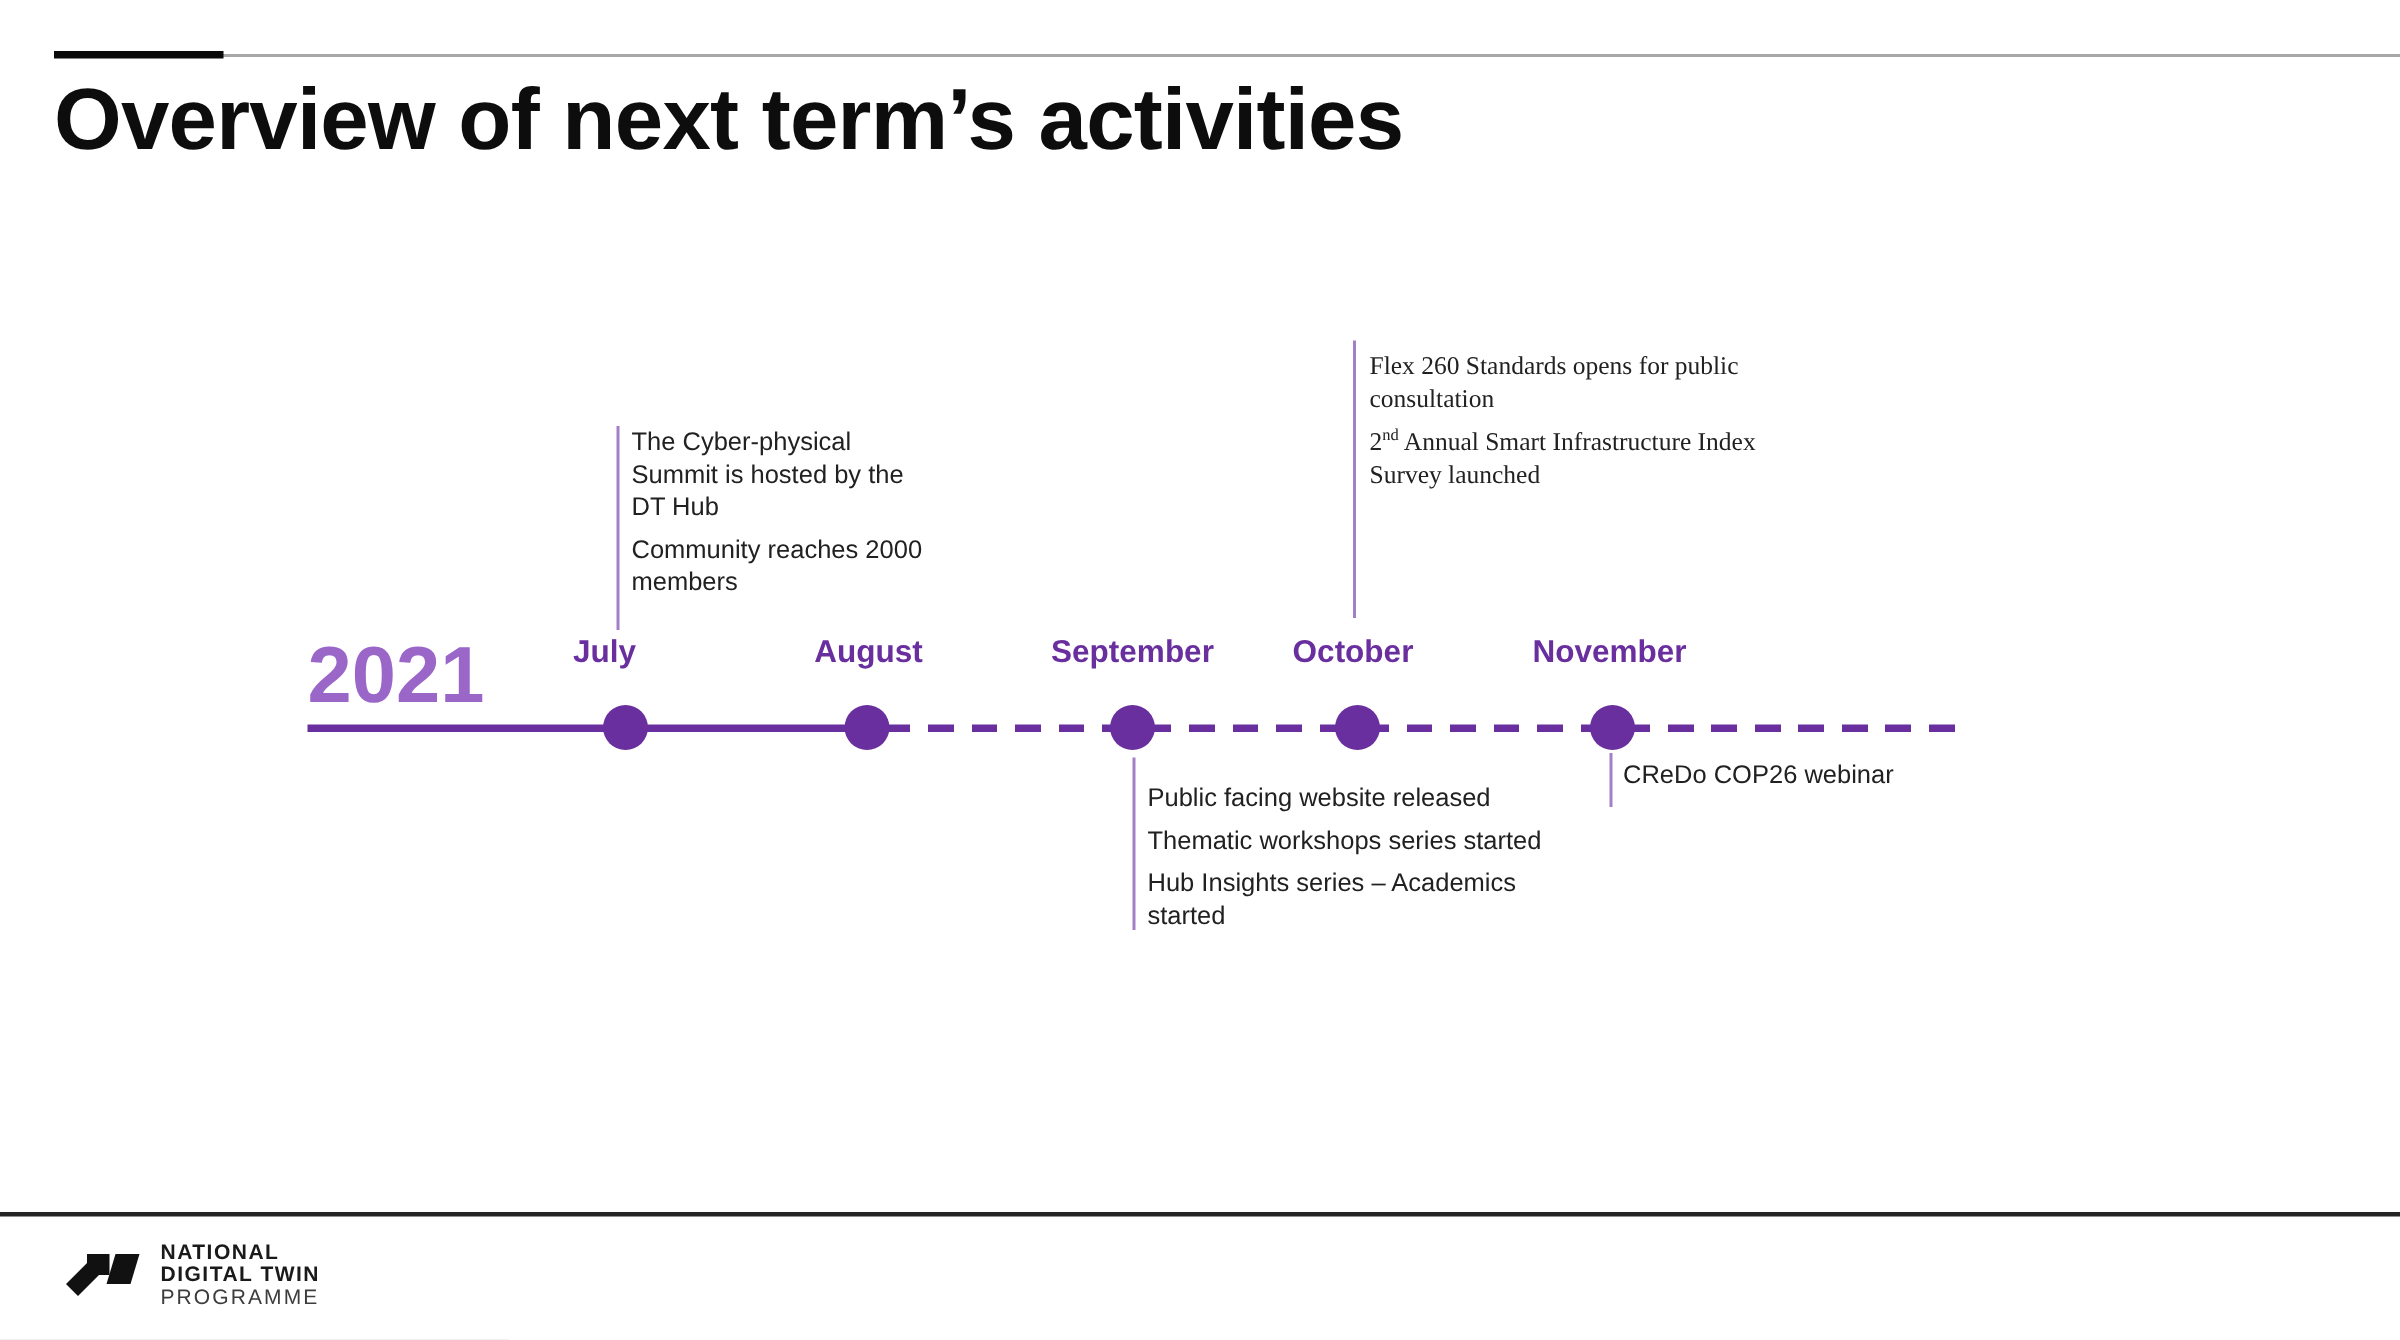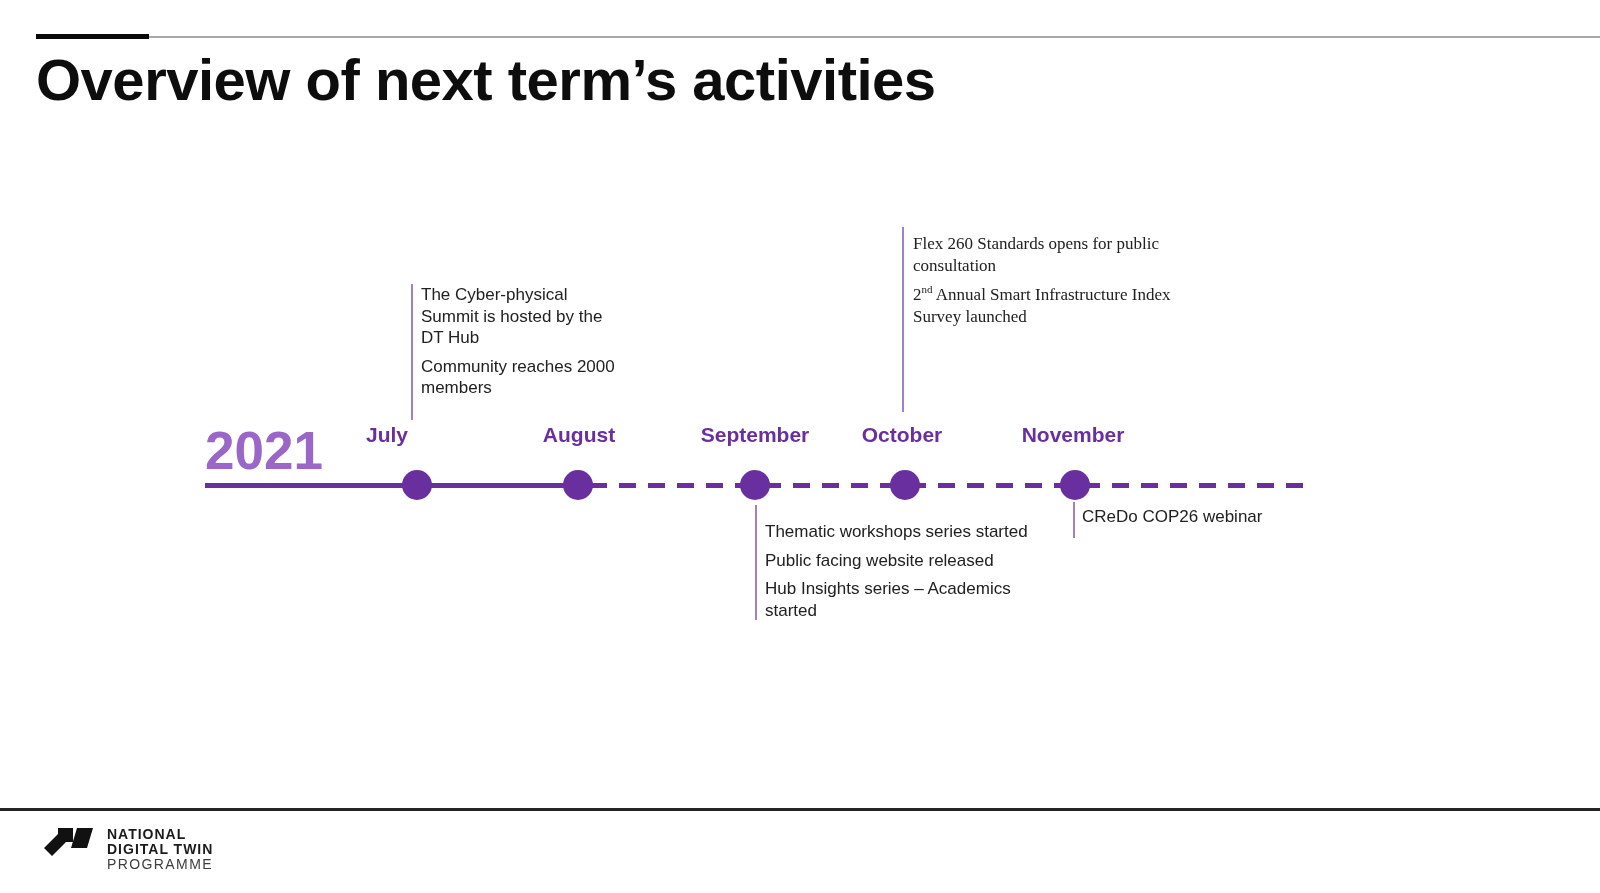--- a/index.html
+++ b/index.html
@@ -85,21 +85,21 @@
   .ev-november  { left: 1082px; top: 506px; width: 260px; }
 
   
   .footer-rule {
     position: absolute; left: 0; top: 808px;
     width: 1600px; height: 3px;
     background: var(--footer_line, #242424);
   }
   .footer-logo {
     position: absolute; left: 44px; top: 827px;
-    display: flex; align-items: flex-start; gap: 13px;
+    display: flex; align-items: flex-end; gap: 13px;
   }
   .logo-mark { display: block; margin-top: 1px; }
   .logo-text { display: flex; flex-direction: column; }
   .logo-line { font-size: 14px; line-height: 15px; letter-spacing: 1px; color: #1a1a1a; white-space: nowrap; }
   .logo-line.bold { font-weight: bold; }
   .logo-line.light { font-weight: normal; color: #3d3d3d; letter-spacing: 1.4px; }
 </style>
 </head>
 <body>
 
@@ -108,21 +108,21 @@
   <div class="top-rule"></div>
   <div class="top-rule-accent"></div>
 
   <h1 class="title">Overview of next term’s activities</h1>
 
   <div class="year">2021</div>
 
   <div class="tl-solid"></div>
   <div class="tl-dashed"></div>
 
-  <div class="month" style="left:387px">July</div>
+  <div class="month" style="left:403px">July</div>
   <div class="month" style="left:579px">August</div>
   <div class="month" style="left:755px">September</div>
   <div class="month" style="left:902px">October</div>
   <div class="month" style="left:1073px">November</div>
 
   <div class="dot" style="left:402px"></div>
   <div class="dot" style="left:563px"></div>
   <div class="dot" style="left:740px"></div>
   <div class="dot" style="left:890px"></div>
   <div class="dot" style="left:1060px"></div>
@@ -136,22 +136,22 @@
     <p>The Cyber-physical Summit is hosted by the DT Hub</p>
     <p>Community reaches 2000 members</p>
   </div>
 
   <div class="events ev-october">
     <p>Flex 260 Standards opens for public consultation</p>
     <p><span>2</span><sup>nd</sup><span> Annual Smart Infrastructure Index Survey launched</span></p>
   </div>
 
   <div class="events ev-september">
+    <p>Public facing website released</p>
     <p>Thematic workshops series started</p>
-    <p>Public facing website released</p>
     <p>Hub Insights series – Academics started</p>
   </div>
 
   <div class="events ev-november">
     <p>CReDo COP26 webinar</p>
   </div>
 
   <div class="footer-rule"></div>
 
   <div class="footer-logo">

